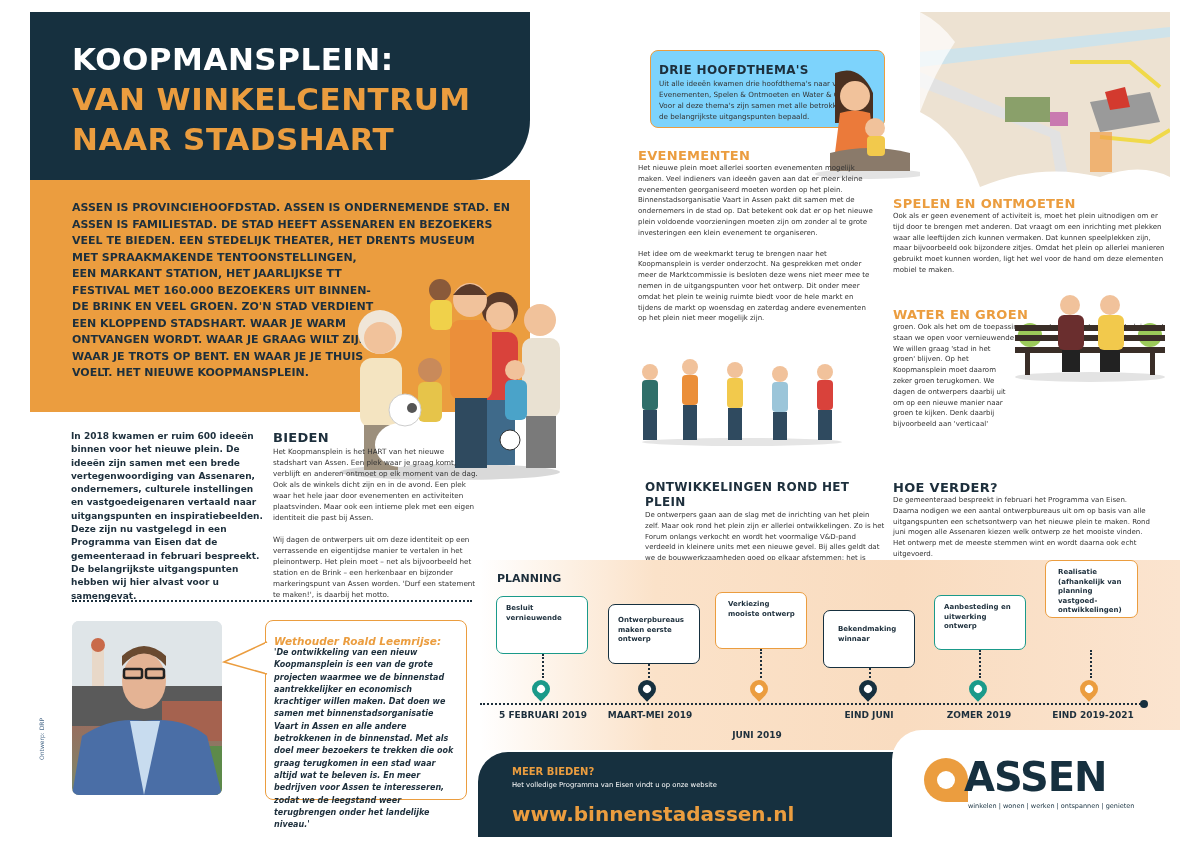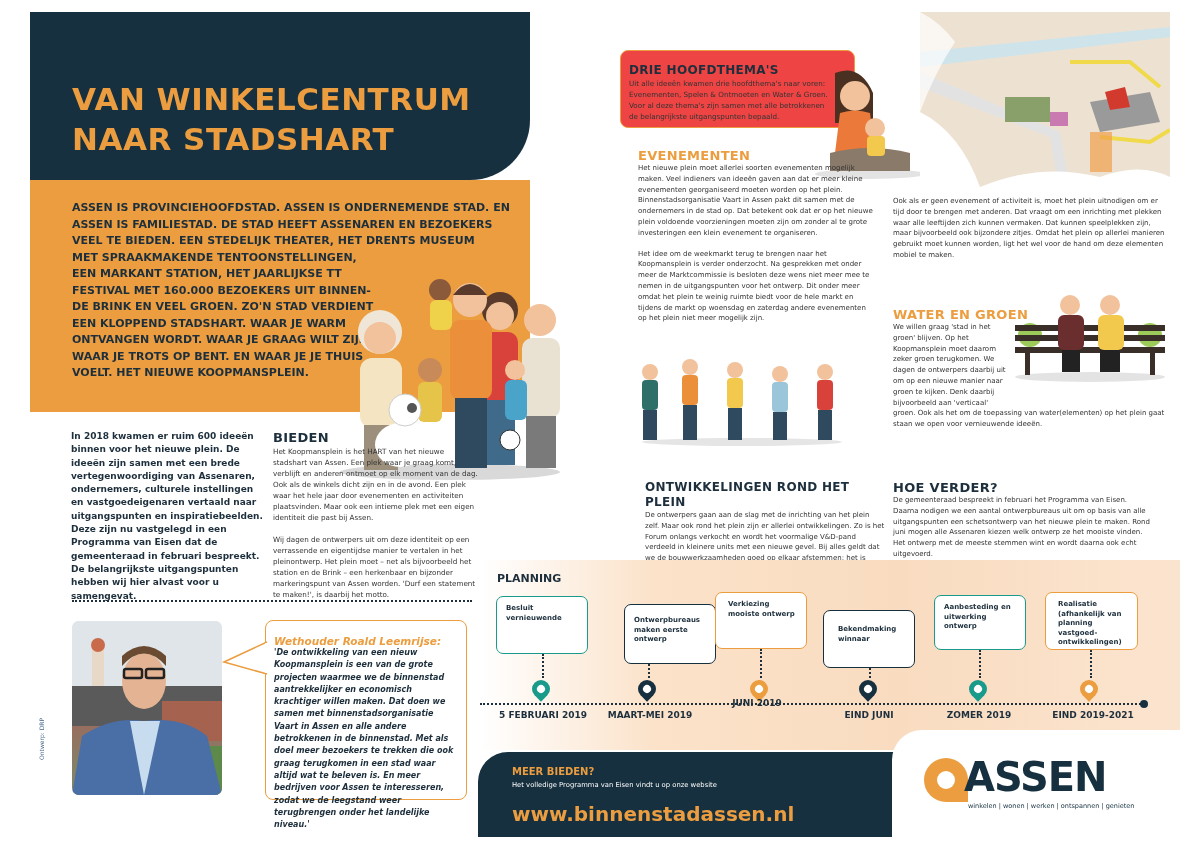--- a/index.html
+++ b/index.html
@@ -17,36 +17,37 @@
 .left-para{left:71px;top:430px;width:195px;font-size:9px;line-height:13.3px;font-weight:bold;color:#1d2f3c}
 h3{font-size:13px;font-weight:bold;letter-spacing:0.3px;line-height:15px}
 .ambitie{left:273px;top:430px;width:205px}
 .small{font-size:7.2px;line-height:11px;color:#333}
 .dotted-h{border-top:2px dotted #1d2f3c;height:0}
 .photo{left:72px;top:621px;width:150px;height:174px;border-radius:7px;overflow:hidden;background:linear-gradient(180deg,#d9e0e4 0%,#cfd8dc 40%,#9a6b5e 55%,#7b8a6a 100%)}
 .credit{left:38px;top:760px;font-size:6px;color:#4a6a8a;transform:rotate(-90deg);transform-origin:left top;white-space:nowrap}
 .quote-box{left:265px;top:620px;width:202px;height:180px;border:1.5px solid #eb9d3f;border-radius:8px;padding:14px 8px 0 8px}
 .quote-name{color:#eb9d3f;font-weight:bold;font-style:italic;font-size:10.5px}
 .quote-text{font-size:8px;font-style:italic;font-weight:bold;line-height:12.3px;color:#1d2f3c}
-.theme-box{left:620px;top:50px;width:235px;height:78px;border:1.5px solid #eb9d3f;border-radius:8px;padding:12px 8px 0 8px;background:#ef4444}
+.theme-box{left:650px;top:50px;width:235px;height:78px;border:1.5px solid #eb9d3f;border-radius:8px;padding:12px 8px 0 8px;background:#7dd3fc}
 .orange-h{color:#eb9d3f}
 .map{left:920px;top:12px;width:250px;height:175px;border-radius:0 0 0 0;overflow:hidden}
 .timeline-bg{left:480px;top:560px;width:700px;height:190px;background:linear-gradient(90deg,rgba(255,255,255,1) 0%,#fbe2c9 25%,#f9dcc0 60%,#fbe4cf 100%)}
 .tl-card{position:absolute;background:#fff;border-radius:7px;border:1.5px solid;padding:7px 9px;font-size:7px;font-weight:bold;line-height:9.5px;color:#1d2f3c}
 .pin{position:absolute;width:18px;height:18px;border-radius:50% 50% 50% 0;transform:rotate(-45deg)}
 .pin::after{content:"";position:absolute;left:5px;top:5px;width:8px;height:8px;border-radius:50%;background:#fff}
 .vdots{position:absolute;width:0;border-left:2px dotted #1d2f3c}
 .date-lbl{position:absolute;font-size:9px;font-weight:bold;color:#1d2f3c;text-align:center;width:110px}
 .footer{left:478px;top:752px;width:420px;height:85px;background:#16303f;border-radius:30px 0 0 0}
 .logo-box{left:892px;top:730px;width:288px;height:110px;background:#fff;border-radius:30px 0 0 0}
 </style>
 </head>
 <body>
 
 <div class="abs title-block">
+  <div class="title-line tl1">KOOPMANSPLEIN:</div>
   <div class="title-line tl2">VAN WINKELCENTRUM</div>
   <div class="title-line tl3">NAAR STADSHART</div>
 </div>
 
 <div class="abs orange-block">
   <div class="intro-text">
     <span class="wide" style="width:360px;white-space:nowrap">ASSEN IS PROVINCIEHOOFDSTAD. ASSEN IS ONDERNEMENDE STAD. EN</span>
     <span class="wide" style="width:360px;white-space:nowrap">ASSEN IS FAMILIESTAD. DE STAD HEEFT ASSENAREN EN BEZOEKERS</span>
     <span class="wide" style="width:360px;white-space:nowrap">VEEL TE BIEDEN. EEN STEDELIJK THEATER, HET DRENTS MUSEUM</span>
     <span class="wide" style="white-space:nowrap">MET SPRAAKMAKENDE TENTOONSTELLINGEN,</span>
@@ -188,27 +189,28 @@
   <g fill="#2f4a5f">
       <rect x="13" y="58" width="14" height="30"></rect>
       <rect x="53" y="53" width="14" height="35"></rect>
       <rect x="98" y="56" width="14" height="32"></rect>
       <rect x="143" y="60" width="14" height="28"></rect>
       <rect x="188" y="58" width="14" height="30"></rect>
     </g>
 </svg>
 
 <div class="abs" style="left:893px;top:196px;width:278px">
+  <h3 class="orange-h">SPELEN EN ONTMOETEN</h3>
   <p class="small" style="font-size:7px;line-height:10.8px">Ook als er geen evenement of activiteit is, moet het plein uitnodigen om er tijd door te brengen met anderen. Dat vraagt om een inrichting met plekken waar alle leeftijden zich kunnen vermaken. Dat kunnen speelplekken zijn, maar bijvoorbeeld ook bijzondere zitjes. Omdat het plein op allerlei manieren gebruikt moet kunnen worden, ligt het wel voor de hand om deze elementen mobiel te maken.</p>
 </div>
 
 <div class="abs" style="left:893px;top:307px;width:280px">
   <h3 class="orange-h">WATER EN GROEN</h3>
+  <p class="small" style="font-size:7px;line-height:10.8px">groen. Ook als het om de toepassing van water(elementen) op het plein gaat staan we open voor vernieuwende ideeën.</p>
   <p class="small" style="font-size:7px;line-height:10.8px;width:115px">We willen graag 'stad in het groen' blijven. Op het Koopmansplein moet daarom zeker groen terugkomen. We dagen de ontwerpers daarbij uit om op een nieuwe manier naar groen te kijken. Denk daarbij bijvoorbeeld aan 'verticaal'</p>
-  <p class="small" style="font-size:7px;line-height:10.8px">groen. Ook als het om de toepassing van water(elementen) op het plein gaat staan we open voor vernieuwende ideeën.</p>
 </div>
 
 <svg class="abs" style="left:1010px;top:295px" width="160" height="90" viewBox="0 0 160 90">
   <ellipse cx="80" cy="82" rx="75" ry="5" fill="#e3e3e3"></ellipse>
   <circle cx="20" cy="40" r="12" fill="#9ccb5a"></circle>
     <circle cx="140" cy="40" r="12" fill="#9ccb5a"></circle>
   <rect x="5" y="30" width="150" height="6" fill="#3a2e28"></rect>
   <rect x="5" y="40" width="150" height="6" fill="#3a2e28"></rect>
   <rect x="5" y="52" width="150" height="6" fill="#3a2e28"></rect>
   <rect x="15" y="58" width="5" height="22" fill="#3a2e28"></rect>
@@ -235,41 +237,41 @@
 <div class="abs" style="left:497px;top:572px;font-size:11px;font-weight:bold">PLANNING</div>
 
 <div class="abs" style="left:480px;top:703px;width:665px;border-top:2px dotted #1d2f3c"></div>
 <div class="abs" style="left:1140px;top:700px;width:8px;height:8px;border-radius:50%;background:#16303f"></div>
 
 <div class="tl-card" style="left:496px;top:596px;width:92px;height:58px;border-color:#1a9a8a"><span>Besluit vernieuwende</span></div>
 <div class="vdots" style="left:542px;top:654px;height:24px"></div>
 <div class="pin" style="left:532px;top:680px;background:#1a9a8a"></div>
 <div class="date-lbl" style="left:488px;top:710px">5 FEBRUARI 2019</div>
 
-<div class="tl-card" style="left:624px;top:604px;width:92px;height:60px;border-color:#16303f;padding-top:11px"><span>Ontwerpbureaus maken eerste ontwerp</span></div>
+<div class="tl-card" style="left:608px;top:604px;width:92px;height:60px;border-color:#16303f;padding-top:11px"><span>Ontwerpbureaus maken eerste ontwerp</span></div>
 <div class="vdots" style="left:648px;top:664px;height:14px"></div>
 <div class="pin" style="left:638px;top:680px;background:#16303f"></div>
 <div class="date-lbl" style="left:595px;top:710px">MAART-MEI 2019</div>
 
 <div class="tl-card" style="left:715px;top:592px;width:92px;height:57px;border-color:#eb9d3f;padding-left:12px"><span>Verkiezing mooiste ontwerp</span></div>
 <div class="vdots" style="left:760px;top:649px;height:29px"></div>
 <div class="pin" style="left:750px;top:680px;background:#eb9d3f"></div>
-<div class="date-lbl" style="left:702px;top:698px">JUNI 2019</div>
+<div class="date-lbl" style="left:702px;top:730px">JUNI 2019</div>
 
 <div class="tl-card" style="left:823px;top:610px;width:92px;height:58px;border-color:#16303f;padding-top:14px;padding-left:14px"><span>Bekendmaking winnaar</span></div>
 <div class="vdots" style="left:869px;top:668px;height:10px"></div>
 <div class="pin" style="left:859px;top:680px;background:#16303f"></div>
 <div class="date-lbl" style="left:814px;top:710px">EIND JUNI</div>
 
 <div class="tl-card" style="left:934px;top:595px;width:92px;height:55px;border-color:#1a9a8a"><span>Aanbesteding en uitwerking ontwerp</span></div>
 <div class="vdots" style="left:979px;top:650px;height:28px"></div>
 <div class="pin" style="left:969px;top:680px;background:#1a9a8a"></div>
 <div class="date-lbl" style="left:924px;top:710px">ZOMER 2019</div>
 
-<div class="tl-card" style="left:1045px;top:592px;width:93px;height:58px;border-color:#eb9d3f;padding-left:12px"><span>Realisatie (afhankelijk van planning vastgoed-ontwikkelingen)</span></div>
+<div class="tl-card" style="left:1045px;top:560px;width:93px;height:58px;border-color:#eb9d3f;padding-left:12px"><span>Realisatie (afhankelijk van planning vastgoed-ontwikkelingen)</span></div>
 <div class="vdots" style="left:1090px;top:650px;height:28px"></div>
 <div class="pin" style="left:1080px;top:680px;background:#eb9d3f"></div>
 <div class="date-lbl" style="left:1038px;top:710px">EIND 2019-2021</div>
 
 <div class="abs footer">
   <div style="position:absolute;left:34px;top:14px;color:#eb9d3f;font-weight:bold;font-size:10px">MEER BIEDEN?</div>
   <div style="position:absolute;left:34px;top:29px;color:#fff;font-size:6.8px">Het volledige Programma van Eisen vindt u op onze website</div>
   <div style="position:absolute;left:34px;top:50px;color:#eb9d3f;font-weight:bold;font-size:20px">www.binnenstadassen.nl</div>
 </div>
 

